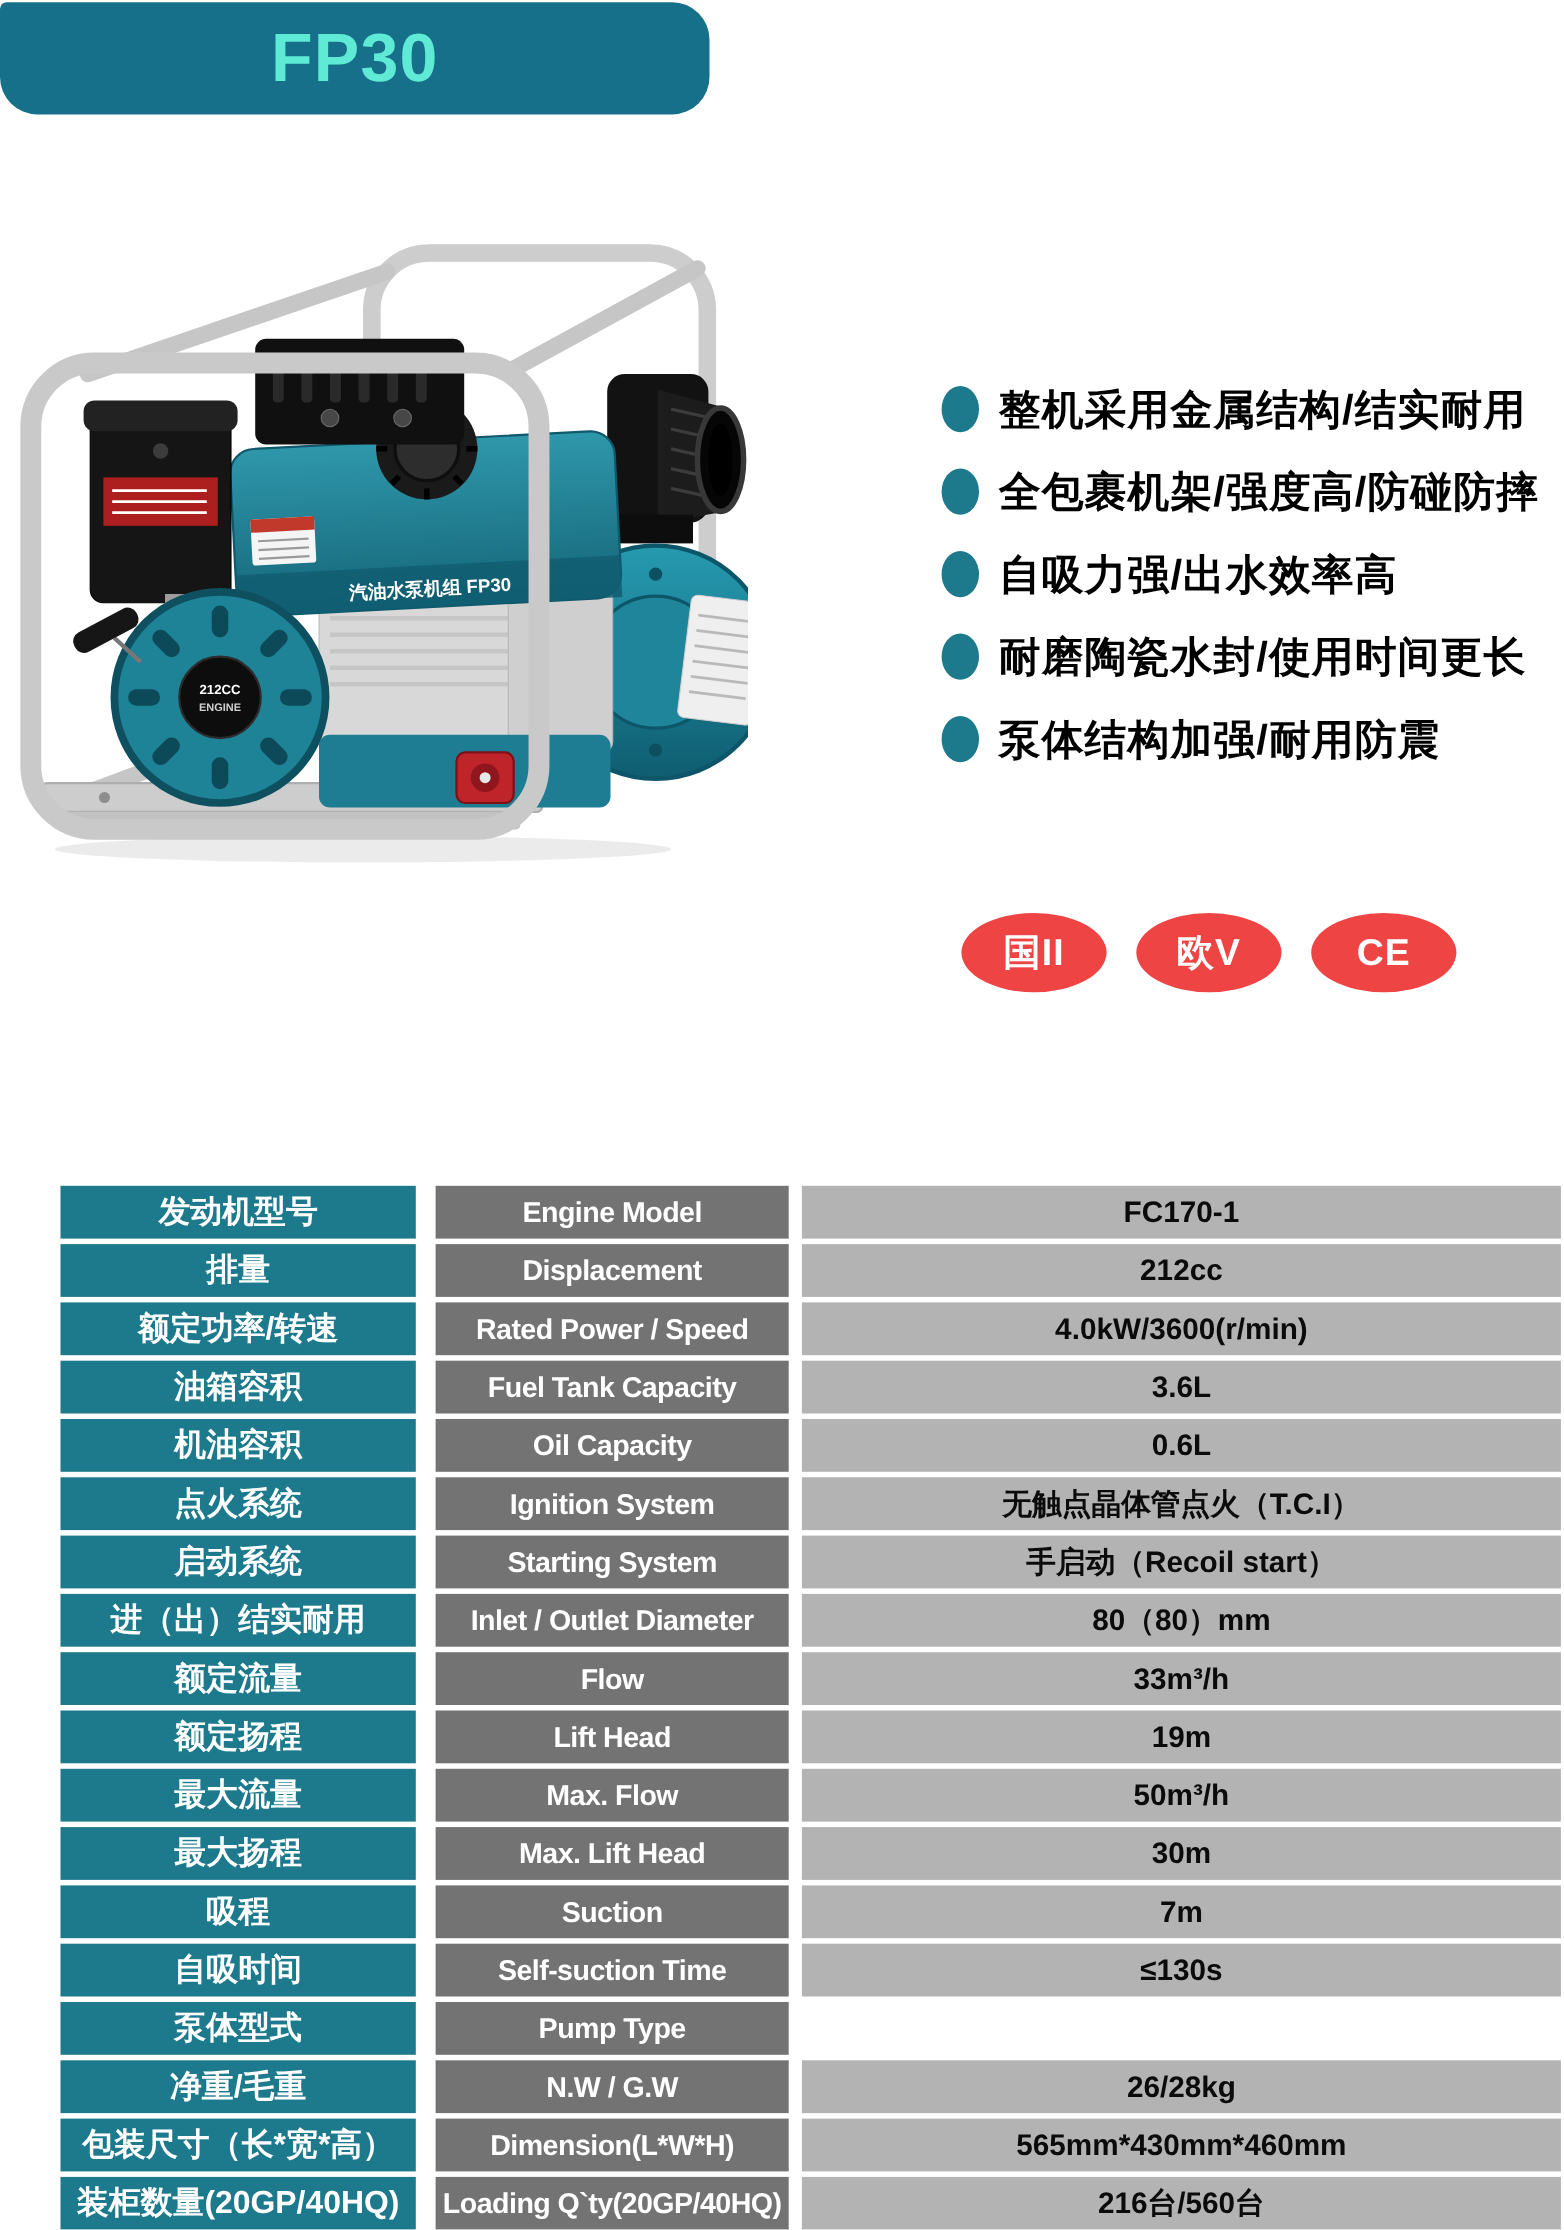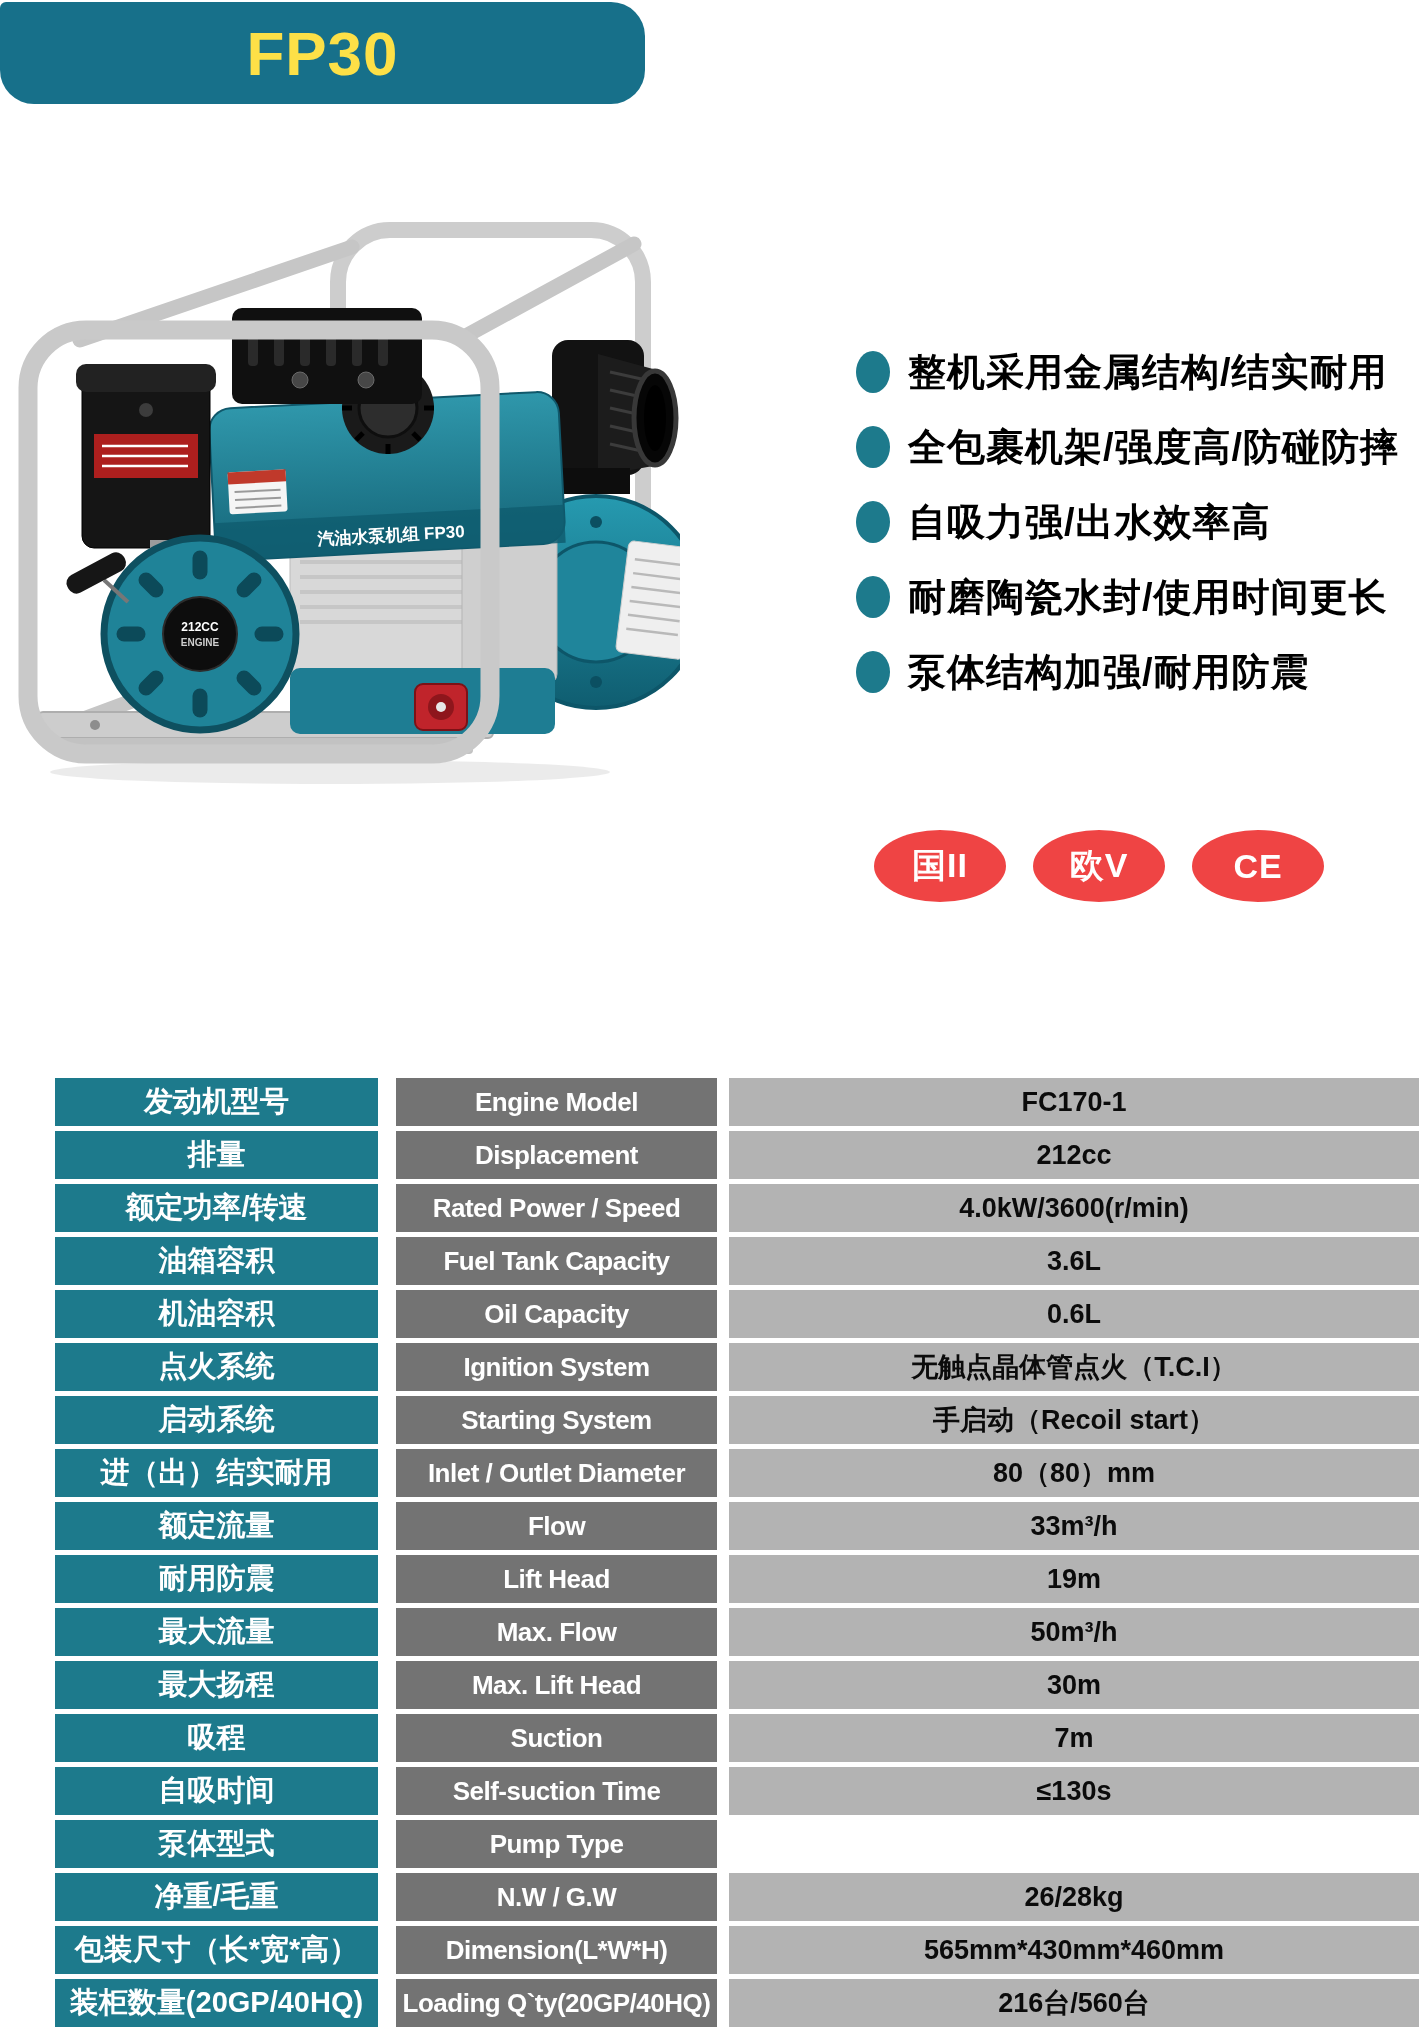--- a/index.html
+++ b/index.html
@@ -6,21 +6,21 @@
   html,body { background:#ffffff; }
   .page {
     position:relative; width:1422px; height:2027px; background:#ffffff;
     overflow:hidden; font-family:"Liberation Sans","DejaVu Sans",sans-serif;
   }
   
   .model-badge {
     position:absolute; left:0; top:2px; width:645px; height:102px;
     background:#17708a; border-radius:6px 34px 34px 34px;
     display:flex; align-items:center; justify-content:center;
-    color:#fde047; font-size:62px; font-weight:bold; letter-spacing:1px;
+    color:#5eead4; font-size:62px; font-weight:bold; letter-spacing:1px;
   }
   
   .product { position:absolute; left:0; top:172px; width:680px; height:618px; }
   
   .features { position:absolute; left:856px; top:348px; list-style:none; width:566px; }
   .features li { display:flex; align-items:center; height:48px; margin-bottom:27px; }
   .features .dot {
     flex:none; width:34px; height:42px; border-radius:50%;
     background:#1d7a8c; margin-right:18px;
   }
@@ -291,21 +291,21 @@
     <div class="c val">手启动（Recoil start）</div>
 
     <div class="c cn">进（出）结实耐用</div>
     <div class="c en">Inlet / Outlet Diameter</div>
     <div class="c val">80（80）mm</div>
 
     <div class="c cn">额定流量</div>
     <div class="c en">Flow</div>
     <div class="c val">33m³/h</div>
 
-    <div class="c cn">耐用防震</div>
+    <div class="c cn">额定扬程</div>
     <div class="c en">Lift Head</div>
     <div class="c val">19m</div>
 
     <div class="c cn">最大流量</div>
     <div class="c en">Max. Flow</div>
     <div class="c val">50m³/h</div>
 
     <div class="c cn">最大扬程</div>
     <div class="c en">Max. Lift Head</div>
     <div class="c val">30m</div>

